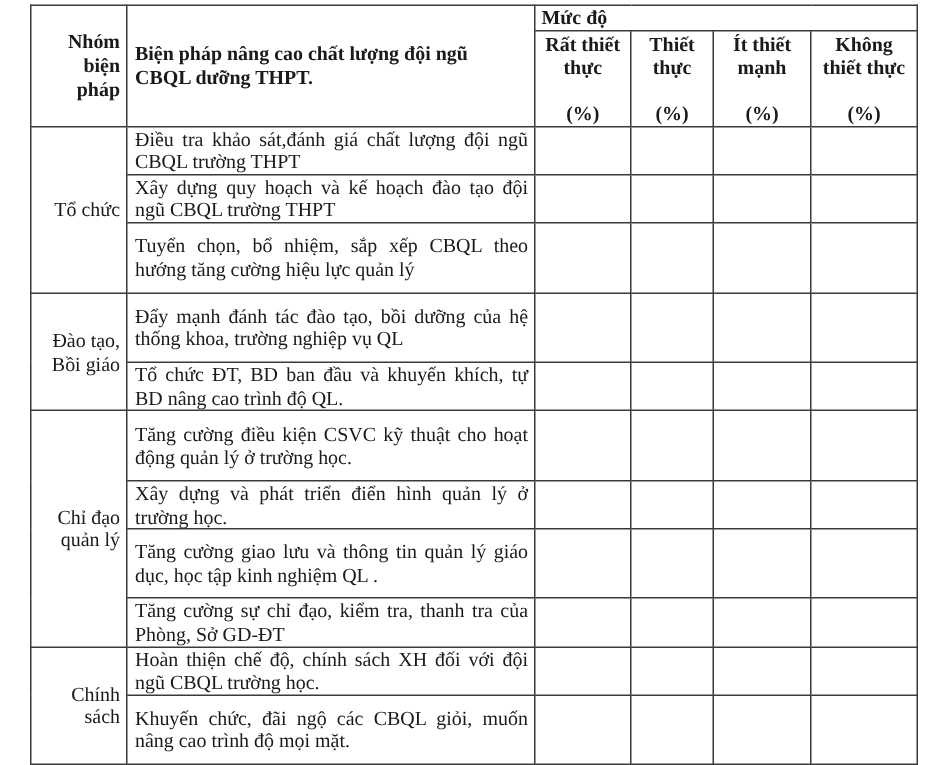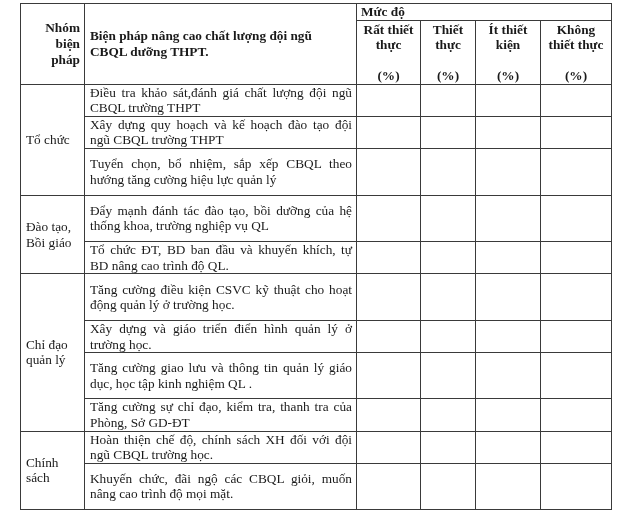--- a/index.html
+++ b/index.html
@@ -60,21 +60,21 @@
       position: absolute;
       left: 0;
       right: 0;
       bottom: 0;
       text-align: center;
     }
     .hdr-sub .lbl {
       display: block;
     }
     .group-cell {
-      text-align: left;
+      text-align: right;
       padding-left: 5px !important;
     }
     .crit-cell {
       text-align: justify;
       text-align-last: left;
       padding: 0 4px 0 5px !important;
       margin-left: 44px;
     }
     .val-cell {
       text-align: center;
@@ -101,21 +101,21 @@
     <tr style="height:64px">
       <th class="hdr-sub">
         <span class="lbl">Rất thiết thực</span>
         <span class="pct">(%)</span>
       </th>
       <th class="hdr-sub">
         <span class="lbl">Thiết thực</span>
         <span class="pct">(%)</span>
       </th>
       <th class="hdr-sub">
-        <span class="lbl">Ít thiết kiện</span>
+        <span class="lbl">Ít thiết mạnh</span>
         <span class="pct">(%)</span>
       </th>
       <th class="hdr-sub">
         <span class="lbl">Không thiết thực</span>
         <span class="pct">(%)</span>
       </th>
     </tr>
   </thead>
   <tbody>
 
@@ -160,21 +160,21 @@
 
     <tr style="height:47px">
       <td rowspan="4" class="group-cell">Chỉ đạo quản lý</td>
       <td class="crit-cell">Tăng cường điều kiện CSVC kỹ thuật cho hoạt động quản lý ở trường học.</td>
       <td class="val-cell"></td>
       <td class="val-cell"></td>
       <td class="val-cell"></td>
       <td class="val-cell"></td>
     </tr>
     <tr style="height:31px">
-      <td class="crit-cell">Xây dựng và giáo triển điển hình quản lý ở trường học.</td>
+      <td class="crit-cell">Xây dựng và phát triển điển hình quản lý ở trường học.</td>
       <td class="val-cell"></td>
       <td class="val-cell"></td>
       <td class="val-cell"></td>
       <td class="val-cell"></td>
     </tr>
     <tr style="height:46px">
       <td class="crit-cell">Tăng cường giao lưu và thông tin quản lý giáo dục, học tập kinh nghiệm QL .</td>
       <td class="val-cell"></td>
       <td class="val-cell"></td>
       <td class="val-cell"></td>

